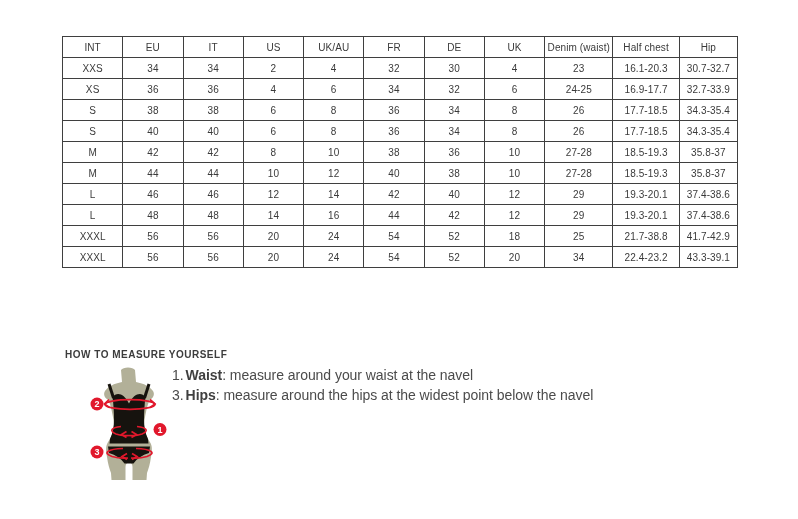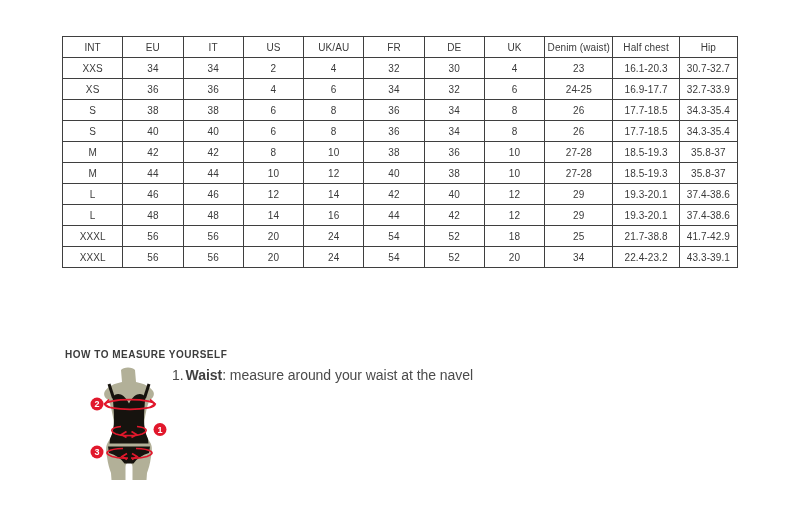--- a/index.html
+++ b/index.html
@@ -281,13 +281,14 @@
     </g>
     <g>
       <circle cx="19" cy="87" r="6.5" fill="#e1182c"></circle>
       <text x="19" y="90.2" text-anchor="middle" font-size="9" font-weight="bold" fill="#ffffff" font-family="Liberation Sans, sans-serif">3</text>
     </g>
   </svg>
 </div>
 
 <ol class="steps">
   <li><span class="num">1.</span><strong>Waist</strong><span>: measure around your waist at the navel</span></li>
+  <li><span class="num">3.</span><strong>Hips</strong><span>: measure around the hips at the widest point below the navel</span></li>
 </ol>
 
 </body></html>

